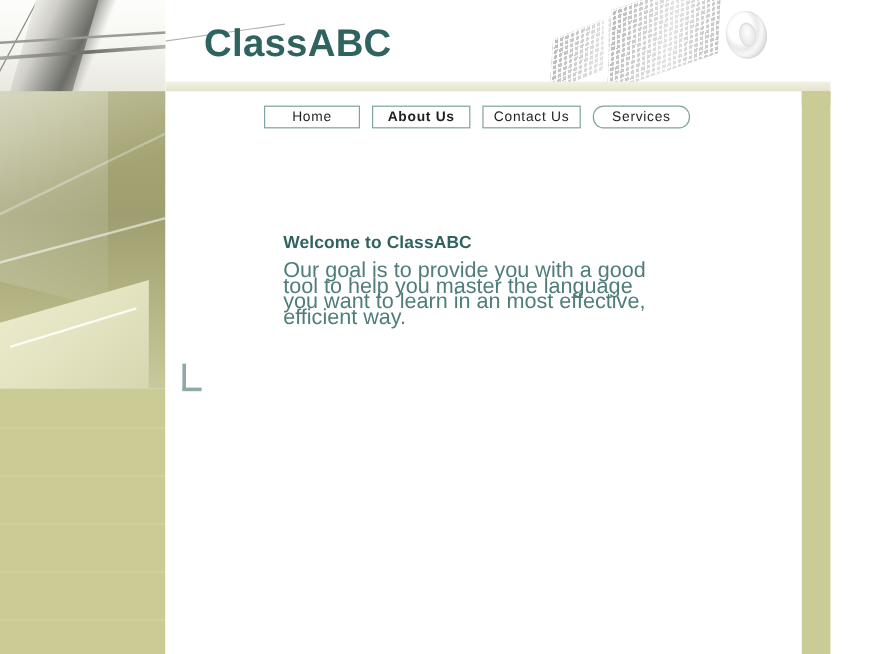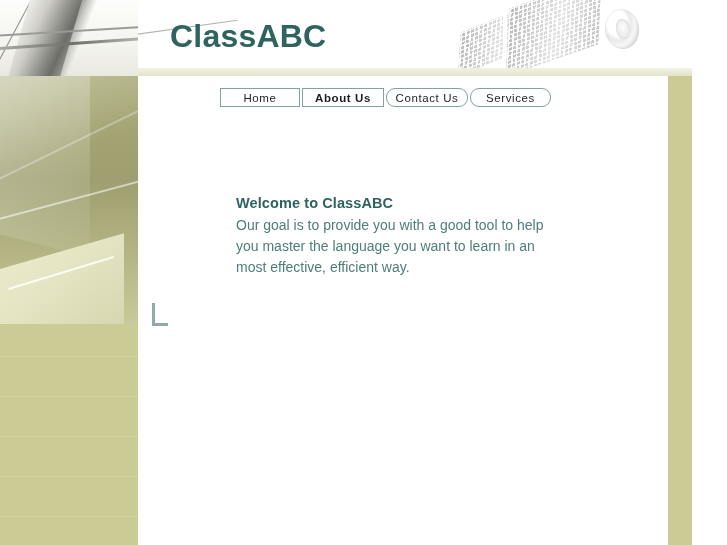--- a/index.html
+++ b/index.html
@@ -136,40 +136,40 @@
   
   .nav{position:absolute;left:82px;top:12px;display:flex;}
   .nav-item{
     border:1px solid #7fa3a0;
     background:#ffffff;
     color:#1f1f1f;
     font-size:11.5px;
     letter-spacing:.6px;
     padding:3px 0 4px 0;
     text-align:center;
-    margin-right:2px;
+    margin-right:10px;
     cursor:pointer;
     box-sizing:border-box;
     height:19px;
     line-height:12px;
   }
   .nav-item:last-child{margin-right:0;border-radius:9px;}
   .nav-w1{width:80px;}
   .nav-w2{width:82px;font-weight:bold;}
-  .nav-w3{width:82px;border-radius:9px;}
+  .nav-w3{width:82px;}
   .nav-w4{width:81px;}
 
   
   .headline{
     position:absolute;left:98px;top:74px;
     font-size:14.5px;font-weight:bold;color:#2f6360;letter-spacing:.1px;margin-top:45px;
   }
   .bodytext{
     position:absolute;left:98px;top:125px;width:322px;
-    font-size:14px;color:#4e7d7a;line-height:21px;
+    font-size:18px;color:#4e7d7a;line-height:13px;
   }
 
   
   .lmark{position:absolute;left:14px;top:227px;width:16px;height:23px;}
   .lmark .v{position:absolute;left:0;top:0;width:3px;height:22px;background:#8fa9a8;}
   .lmark .h{position:absolute;left:0;bottom:0;width:16px;height:3px;background:#8fa9a8;}
 </style>
 </head>
 <body>
 

